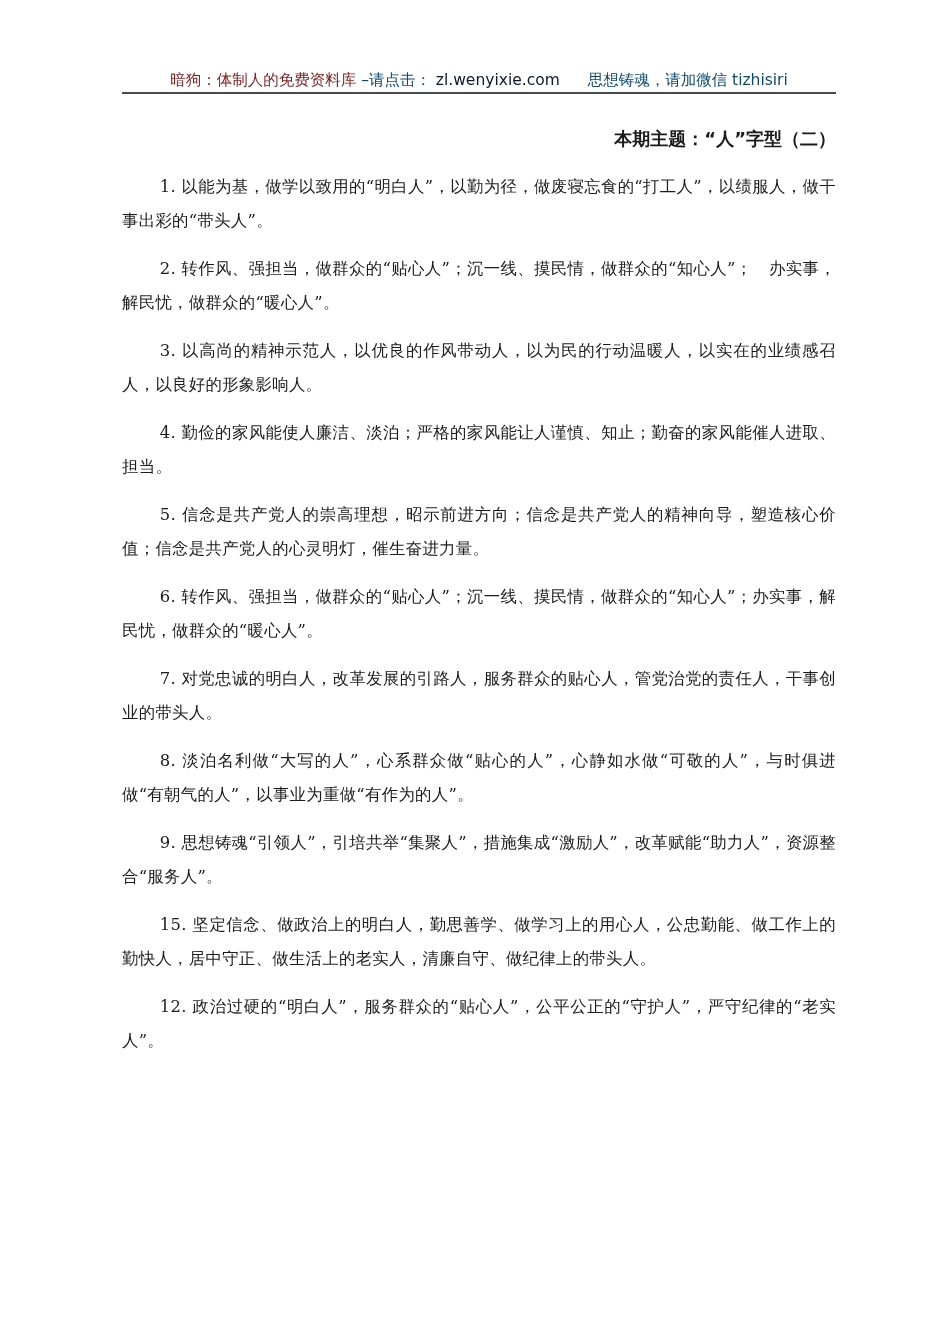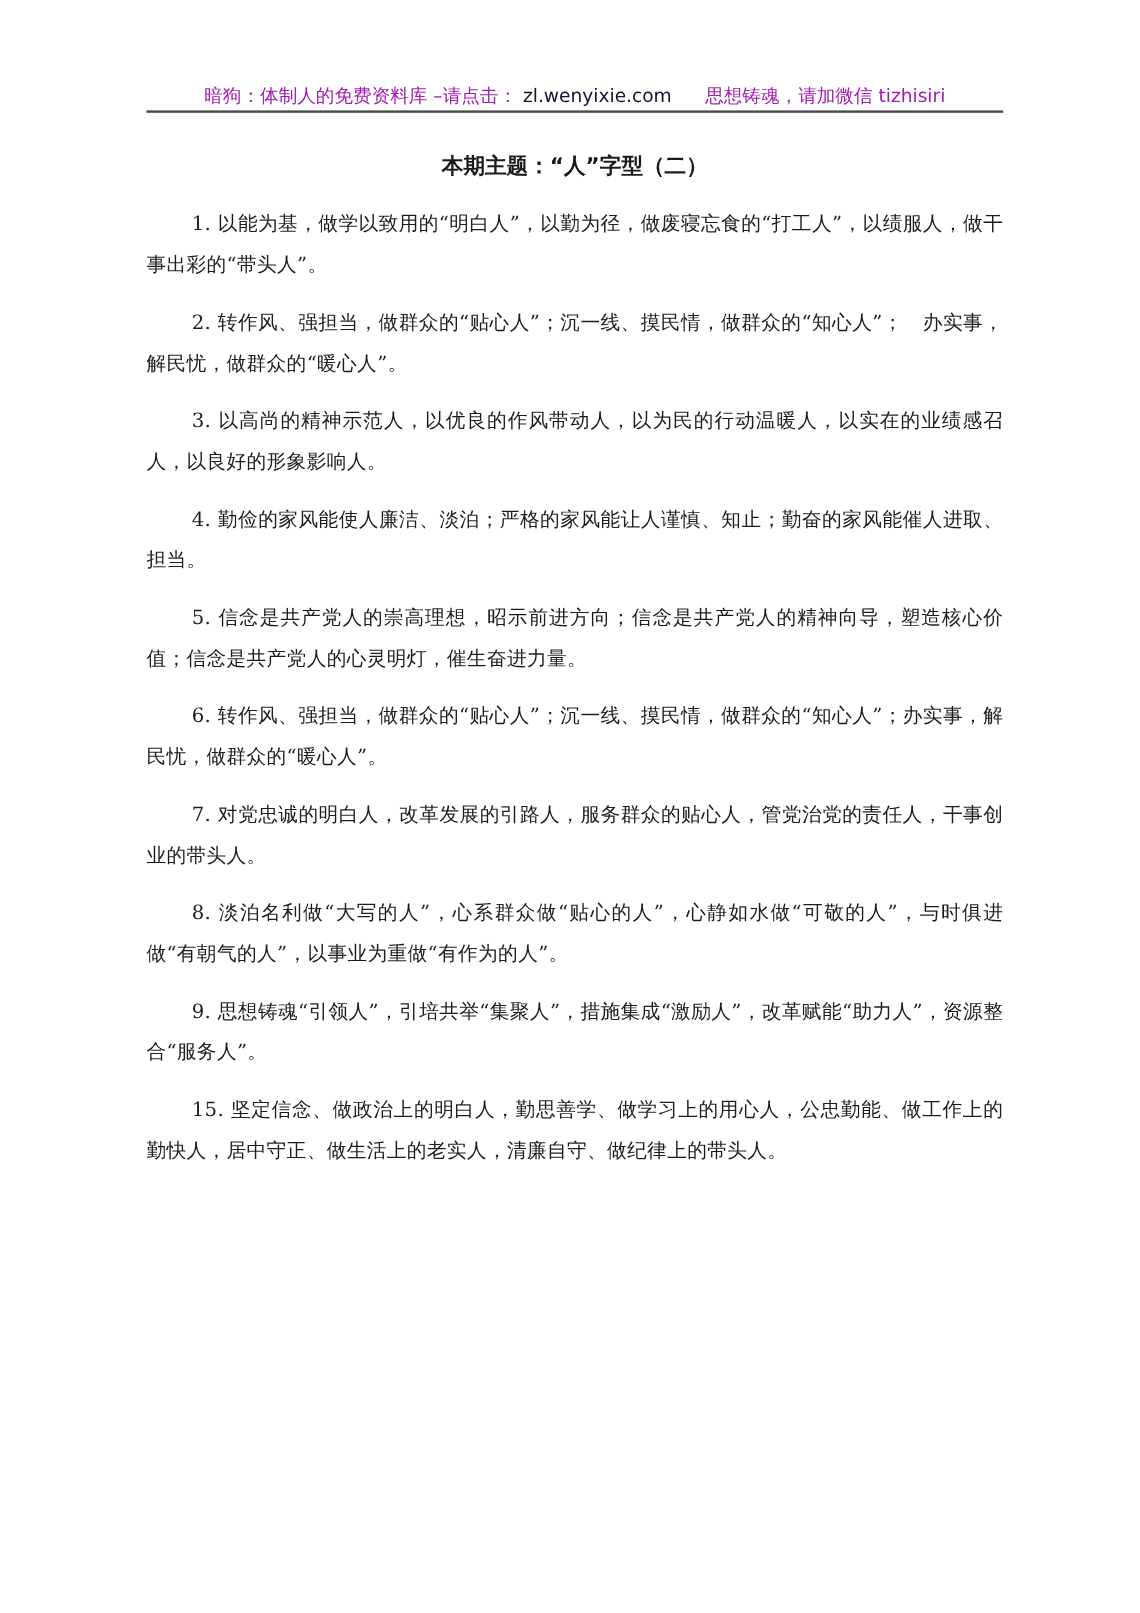--- a/index.html
+++ b/index.html
@@ -20,38 +20,38 @@
       left: 122px;
       top: 68px;
       width: 714px;
       height: 24px;
       text-align: center;
       font-family: "DejaVu Sans", "Liberation Sans", sans-serif;
       font-size: 15.5px;
       line-height: 24px;
       white-space: nowrap;
     }
-    .header .red { color: #a21caf; }
-    .header .dark { color: #a21caf; }
+    .header .red { color: #7f1d1d; }
+    .header .dark { color: #0c4a6e; }
     .header .blue { color: #0f172a; }
     .header .gap { display: inline-block; width: 18px; }
     .header-rule {
       position: absolute;
       left: 122px;
       top: 92px;
       width: 714px;
       height: 2px;
       background: #4a4a4a;
     }
     .title {
       position: absolute;
       left: 122px;
       top: 126px;
       width: 714px;
-      text-align: center;
+      text-align: right;
       font-family: "DejaVu Sans", "Liberation Sans", sans-serif;
       font-weight: bold;
       font-size: 18px;
       line-height: 26px;
       color: #1a1a1a;
     }
     .content {
       position: absolute;
       left: 122px;
       top: 170px;
@@ -85,13 +85,14 @@
   <p class="para">1. 以能为基，做学以致用的“明白人”，以勤为径，做废寝忘食的“打工人”，以绩服人，做干事出彩的“带头人”。</p>
   <p class="para">2. 转作风、强担当，做群众的“贴心人”；沉一线、摸民情，做群众的“知心人”；　办实事，解民忧，做群众的“暖心人”。</p>
   <p class="para">3. 以高尚的精神示范人，以优良的作风带动人，以为民的行动温暖人，以实在的业绩感召人，以良好的形象影响人。</p>
   <p class="para">4. 勤俭的家风能使人廉洁、淡泊；严格的家风能让人谨慎、知止；勤奋的家风能催人进取、担当。</p>
   <p class="para">5. 信念是共产党人的崇高理想，昭示前进方向；信念是共产党人的精神向导，塑造核心价值；信念是共产党人的心灵明灯，催生奋进力量。</p>
   <p class="para">6. 转作风、强担当，做群众的“贴心人”；沉一线、摸民情，做群众的“知心人”；办实事，解民忧，做群众的“暖心人”。</p>
   <p class="para">7. 对党忠诚的明白人，改革发展的引路人，服务群众的贴心人，管党治党的责任人，干事创业的带头人。</p>
   <p class="para">8. 淡泊名利做“大写的人”，心系群众做“贴心的人”，心静如水做“可敬的人”，与时俱进做“有朝气的人”，以事业为重做“有作为的人”。</p>
   <p class="para">9. 思想铸魂“引领人”，引培共举“集聚人”，措施集成“激励人”，改革赋能“助力人”，资源整合“服务人”。</p>
   <p class="para">15. 坚定信念、做政治上的明白人，勤思善学、做学习上的用心人，公忠勤能、做工作上的勤快人，居中守正、做生活上的老实人，清廉自守、做纪律上的带头人。</p>
+  <p class="para">12. 政治过硬的“明白人”，服务群众的“贴心人”，公平公正的“守护人”，严守纪律的“老实人”。</p>
 </div>
 
 </body></html>

